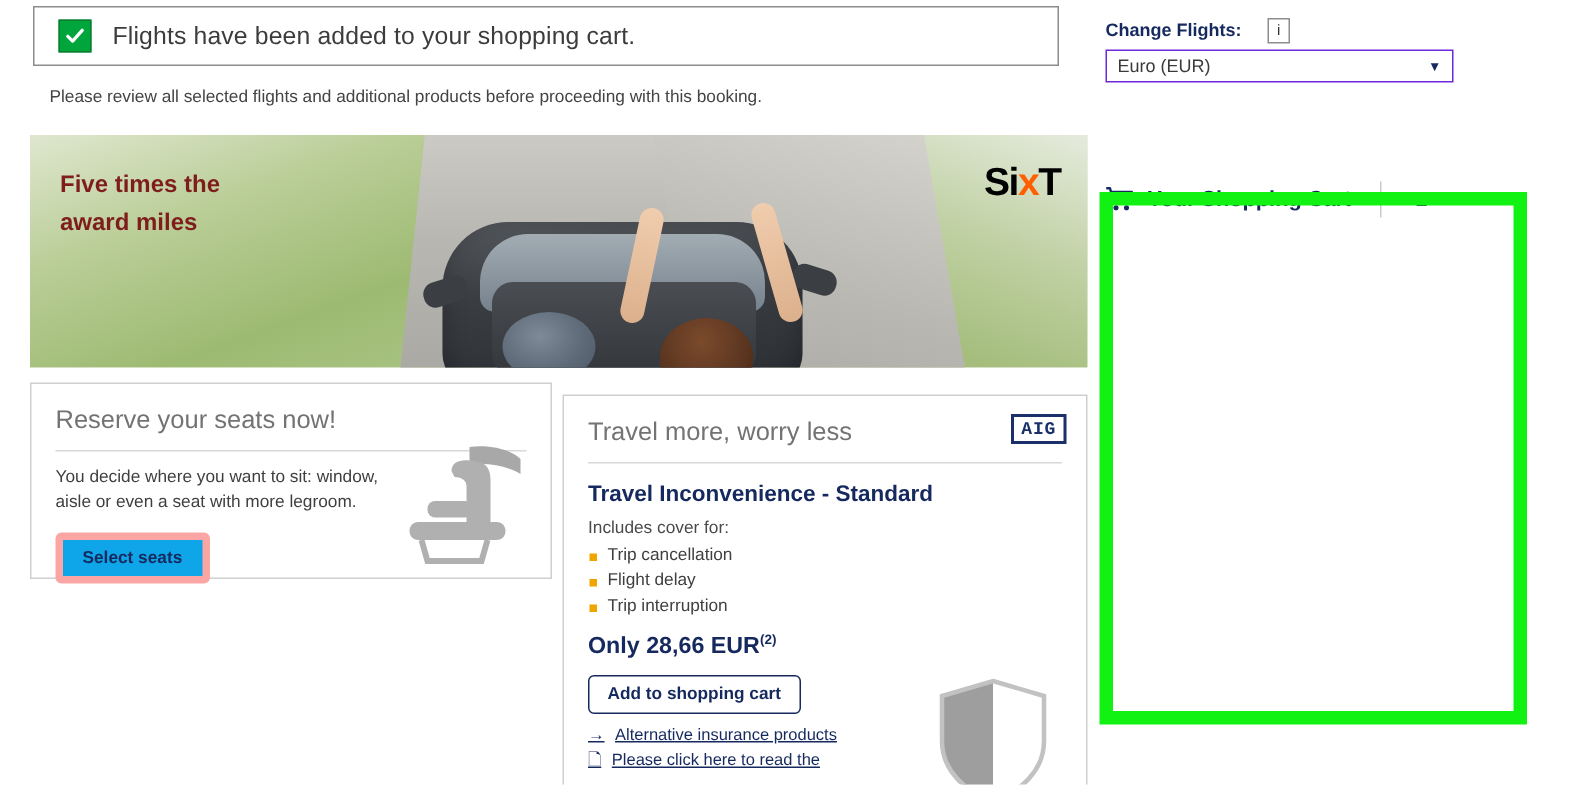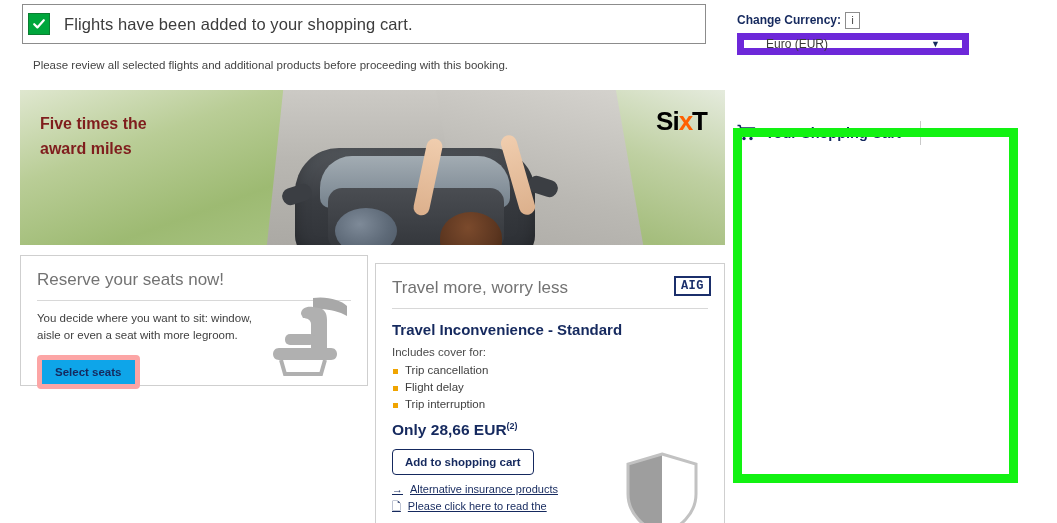--- a/index.html
+++ b/index.html
@@ -9,21 +9,21 @@
     color:#4a4a4a;-webkit-font-smoothing:antialiased;
   }
   .page{position:relative;width:1057px;height:523px;}
 
   
   .left-col{position:absolute;left:0;top:0;width:730px;height:523px;}
 
   .alert-box{
     position:absolute;left:22px;top:4px;width:1490px;max-width:684px;
     height:40px;border:1px solid #8c8c8c;background:#fff;
-    display:flex;align-items:center;padding-left:5px;box-sizing:border-box;
+    display:flex;align-items:center;padding-left:16px;box-sizing:border-box;
   }
   .check-badge{
     width:20px;height:20px;background:#00a63c;border:1px solid #0b7d31;
     display:flex;align-items:center;justify-content:center;flex:0 0 auto;
   }
   .check-badge svg{display:block;}
   .alert-text{
     margin-left:14px;font-size:16.5px;color:#3c3c3c;letter-spacing:.1px;
   }
   .review-note{
@@ -164,22 +164,22 @@
   
   .right-col{position:absolute;left:730px;top:0;width:327px;height:523px;}
   .cur-label{
     position:absolute;left:7px;top:13px;font-size:12px;font-weight:bold;color:#15295e;
   }
   .info-i{
     position:absolute;left:115px;top:12px;width:13px;height:15px;border:1px solid #8d8d8d;
     font-size:10px;color:#333;text-align:center;line-height:15px;background:#fff;cursor:pointer;
   }
   .cur-select{
-    position:absolute;left:7px;top:33px;width:232px;height:22px;border:7px solid #6d28d9;
-    background:#fff;display:flex;align-items:center;padding:0 22px;box-sizing:border-box;
+    position:absolute;left:7px;top:33px;width:232px;height:22px;border:1px solid #6d28d9;
+    background:#fff;display:flex;align-items:center;padding:0 7px;box-sizing:border-box;
     font-size:12px;color:#3a3a3a;cursor:pointer;
   }
   .cur-select .caret{margin-left:auto;color:#15295e;font-size:9px;}
 
   .cart-head{
     position:absolute;left:7px;top:101px;width:232px;height:27px;
     display:flex;align-items:center;gap:9px;margin-top:18px;
   }
   .cart-head .ttl{font-size:14.5px;font-weight:bold;color:#15295e;}
   .cart-head .divider{width:1px;height:24px;background:#c9c9c9;margin-left:10px;}
@@ -272,21 +272,21 @@
       <svg class="shield" viewBox="0 0 76 86">
         <path d="M38 4 L72 14 L72 44 C72 64 56 78 38 84 C20 78 4 64 4 44 L4 14 Z" fill="#ffffff"></path>
         <path d="M38 4 L4 14 L4 44 C4 64 20 78 38 84 Z" fill="#9e9e9e"></path>
         <path d="M38 4 L72 14 L72 44 C72 64 56 78 38 84 C20 78 4 64 4 44 L4 14 Z" fill="none" stroke="#c2c2c2" stroke-width="3"></path>
       </svg>
     </div>
   </div>
 
   <div class="right-col">
 
-    <div class="cur-label">Change Currency:</div>
+    <div class="cur-label">Change Flights:</div>
     <div class="info-i">i</div>
     <div class="cur-select">
       <span>Euro (EUR)</span>
       <span class="caret">▼</span>
     </div>
 
     <div class="cart-head">
       <svg width="19" height="17" viewBox="0 0 19 17">
         <path d="M0.5 1.5 H3 L5.5 11 H15 L17.5 4 H4" fill="none" stroke="#15295e" stroke-width="1.6" stroke-linejoin="round"></path>
         <rect x="5" y="4.6" width="12.2" height="5.8" fill="#15295e"></rect>

